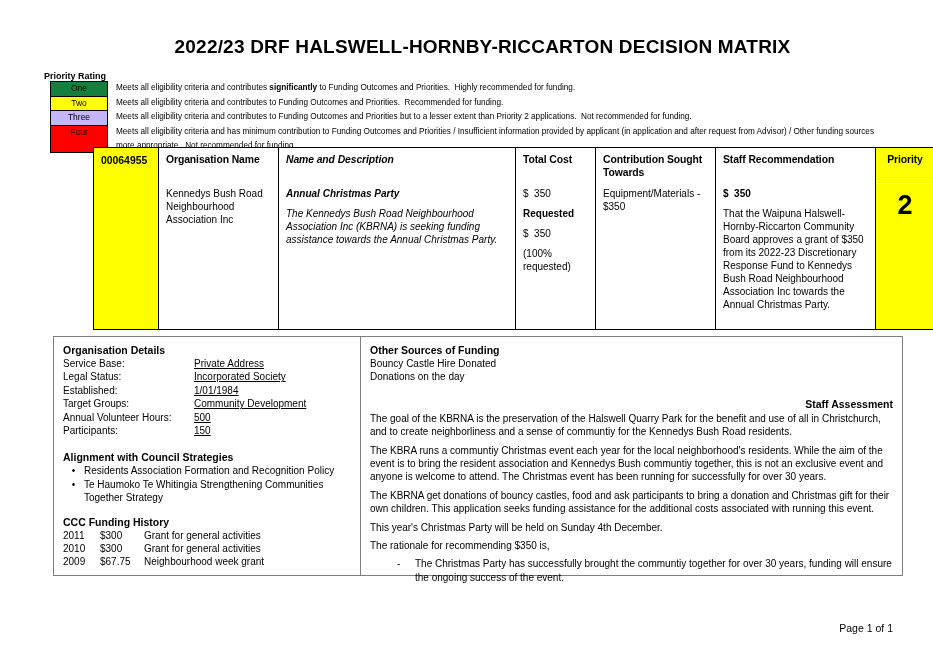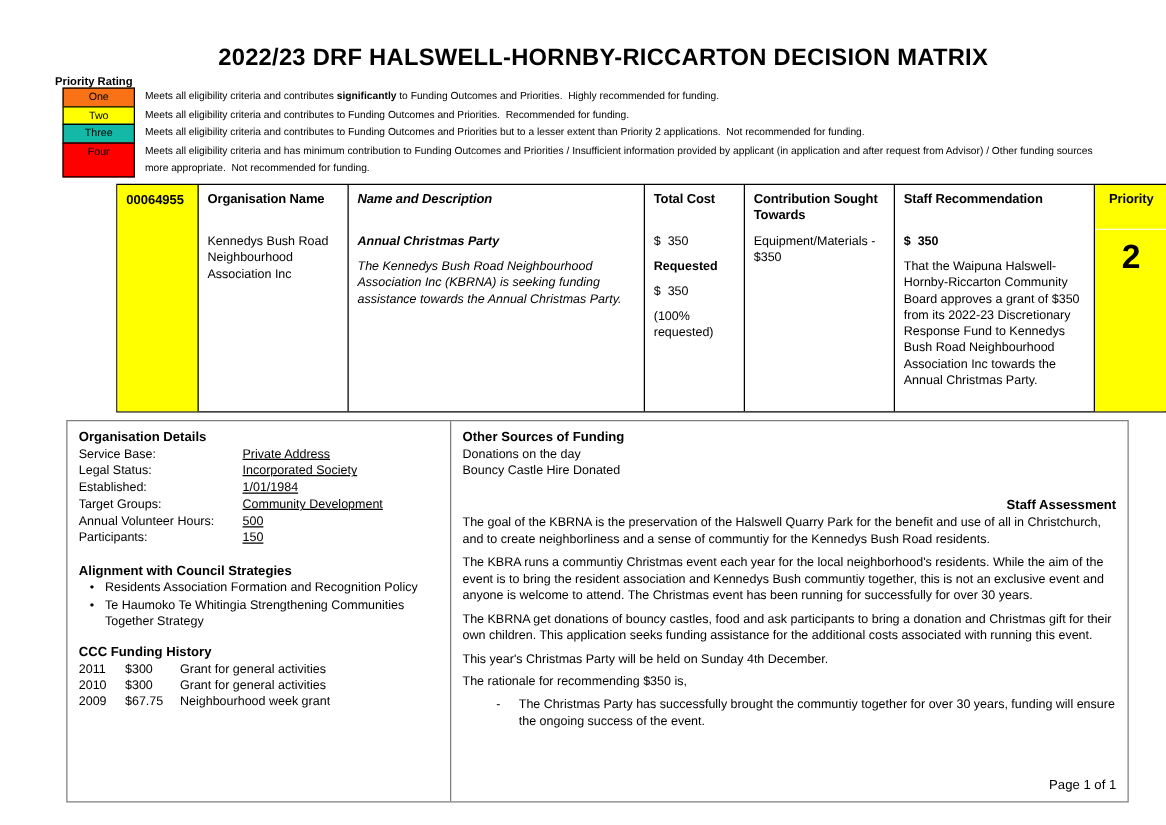--- a/index.html
+++ b/index.html
@@ -13,21 +13,21 @@
   .page { position: relative; width: 933px; height: 660px; background: #fff; }
 
   
   .title {
     position: absolute; top: 36px; left: 16px; width: 933px;
     text-align: center; font-size: 19px; font-weight: bold;
     letter-spacing: 0.2px;
   }
 
   
-  .rating { position: absolute; top: 60px; left: 44px; width: 850px; }
+  .rating { position: absolute; top: 71px; left: 44px; width: 850px; }
   .rating-label { font-size: 9px; font-weight: bold; margin-bottom: 1px; }
   .legend { margin-left: 6px; }
   .legend-row { display: flex; align-items: stretch; margin-top: -1px; }
   .legend-chip {
     width: 58px; flex: 0 0 58px; border: 1px solid #000;
     display: flex; justify-content: center; align-items: flex-start;
     font-size: 8.5px; line-height: 13.5px;
   }
   .legend-text { margin-left: 8px; width: 766px; font-size: 8.2px; line-height: 14.4px; }
   .legend-text span, .legend-text b { white-space: pre-wrap; }
@@ -50,21 +50,21 @@
   .proj-title { font-weight: bold; margin-bottom: 7px; }
   .cost-block { margin-bottom: 7px; }
   .amount { white-space: pre-wrap; }
   .bold { font-weight: bold; }
   .p-head { min-height: 29px; }
   .p-sep { height: 0; border-top: 1px solid rgba(255,255,255,0.85); margin: 0 -4px 0; }
   .p-value { font-size: 27px; font-weight: bold; margin-top: 7px; line-height: 28px; }
 
   
   .details {
-    position: absolute; left: 53px; top: 336px; width: 850px; height: 306px;
+    position: absolute; left: 53px; top: 336px; width: 850px; height: 240px;
     display: flex; border: 1px solid #7f7f7f; font-size: 10px; line-height: 13.4px;
   }
   .d-left { width: 307px; flex: 0 0 307px; border-right: 1px solid #7f7f7f; padding: 6px 9px; }
   .d-right { flex: 1; padding: 6px 9px; }
   .sec-head { font-size: 10.5px; font-weight: bold; line-height: 14px; }
   .kv { display: flex; }
   .kv .k { width: 131px; flex: 0 0 131px; }
   .kv .v { flex: 1; text-decoration: underline; }
   .mt-align { margin-top: 13px; }
   .mt-ccc { margin-top: 10px; }
@@ -91,33 +91,33 @@
 <body>
 
 <div class="page">
 
   <div class="title">2022/23 DRF HALSWELL-HORNBY-RICCARTON DECISION MATRIX</div>
 
   <div class="rating">
     <div class="rating-label">Priority Rating</div>
     <div class="legend">
         <div class="legend-row">
-          <div class="legend-chip" style="background: #f97316;">
+          <div class="legend-chip" style="background: #15803d;">
             <span class="chip-label">One</span>
           </div>
           <div class="legend-text"><span>Meets all eligibility criteria and contributes </span><b>significantly</b><span> to Funding Outcomes and Priorities.  Highly recommended for funding.</span></div>
         </div>
         <div class="legend-row">
           <div class="legend-chip" style="background: rgb(255, 255, 0);">
             <span class="chip-label">Two</span>
           </div>
           <div class="legend-text"><span>Meets all eligibility criteria and contributes to Funding Outcomes and Priorities.  Recommended for funding.</span></div>
         </div>
         <div class="legend-row">
-          <div class="legend-chip" style="background: #14b8a6;">
+          <div class="legend-chip" style="background: #c4b5fd;">
             <span class="chip-label">Three</span>
           </div>
           <div class="legend-text"><span>Meets all eligibility criteria and contributes to Funding Outcomes and Priorities but to a lesser extent than Priority 2 applications.  Not recommended for funding.</span></div>
         </div>
         <div class="legend-row">
           <div class="legend-chip" style="background: rgb(255, 0, 0);">
             <span class="chip-label">Four</span>
           </div>
           <div class="legend-text"><span>Meets all eligibility criteria and has minimum contribution to Funding Outcomes and Priorities / Insufficient information provided by applicant (in application and after request from Advisor) / Other funding sources more appropriate.  Not recommended for funding.</span></div>
         </div>
@@ -218,22 +218,22 @@
             <span class="h-year">2009</span>
             <span class="h-amt">$67.75</span>
             <span class="h-desc">Neighbourhood week grant</span>
           </div>
         </div>
     </div>
 
     <div class="d-right">
       <div class="sec-head">Other Sources of Funding</div>
       <div>
+          <div class="src-line">Bouncy Castle Hire Donated</div>
           <div class="src-line">Donations on the day</div>
-          <div class="src-line">Bouncy Castle Hire Donated</div>
         </div>
 
       <div class="sec-head sa-head">Staff Assessment</div>
       <div>
           <p class="sa-para">The goal of the KBRNA is the preservation of the Halswell Quarry Park for the benefit and use of all in Christchurch, and to create neighborliness and a sense of communtiy for the Kennedys Bush Road residents.</p>
           <p class="sa-para">The KBRA runs a communtiy Christmas event each year for the local neighborhood's residents. While the aim of the event is to bring the resident association and Kennedys Bush communtiy together, this is not an exclusive event and anyone is welcome to attend. The Christmas event has been running for successfully for over 30 years.</p>
           <p class="sa-para">The KBRNA get donations of bouncy castles, food and ask participants to bring a donation and Christmas gift for their own children. This application seeks funding assistance for the additional costs associated with running this event.</p>
           <p class="sa-para">This year's Christmas Party will be held on Sunday 4th December.</p>
           <p class="sa-para">The rationale for recommending $350 is,</p>
         </div>

